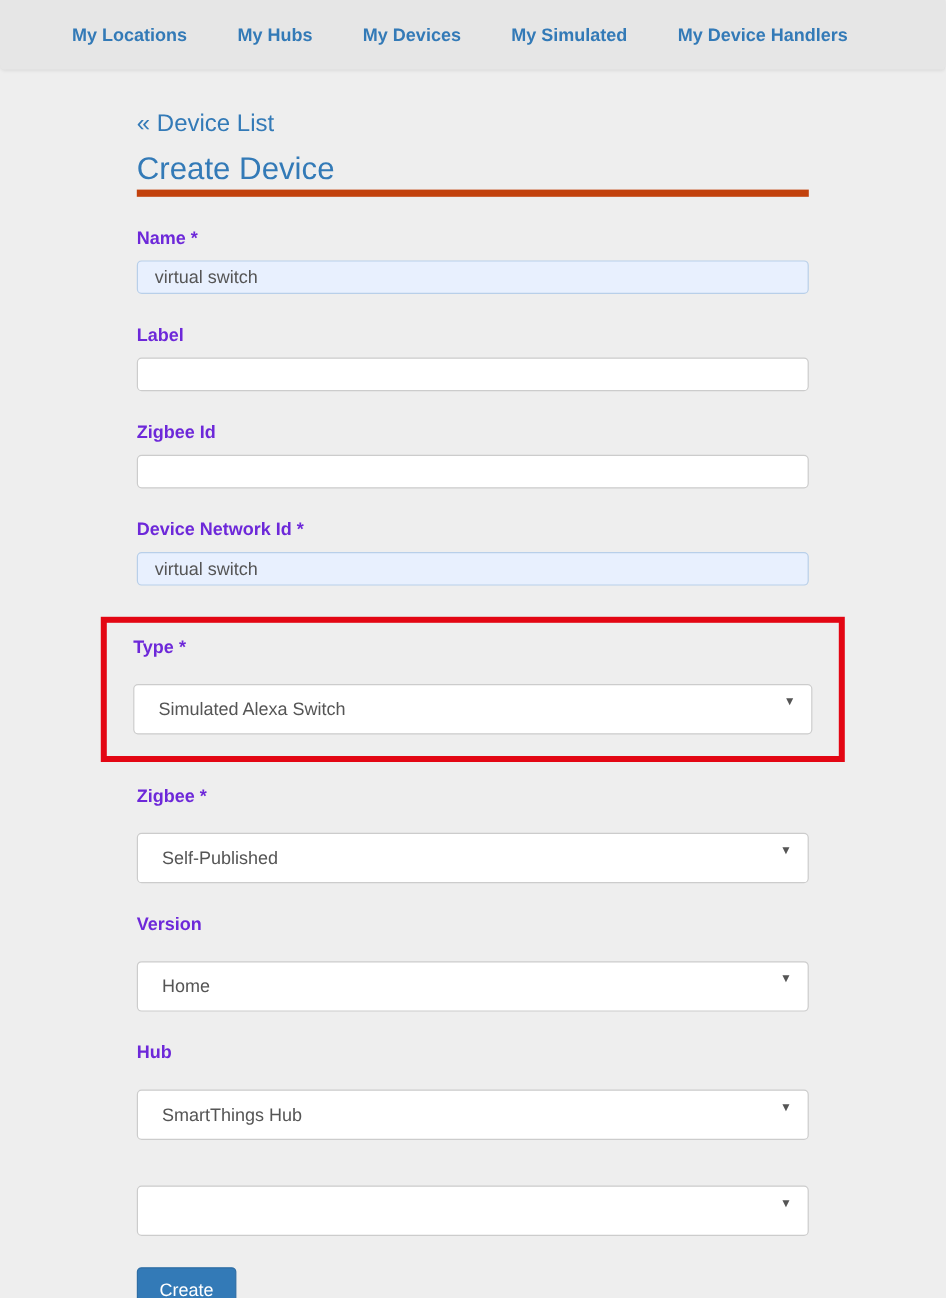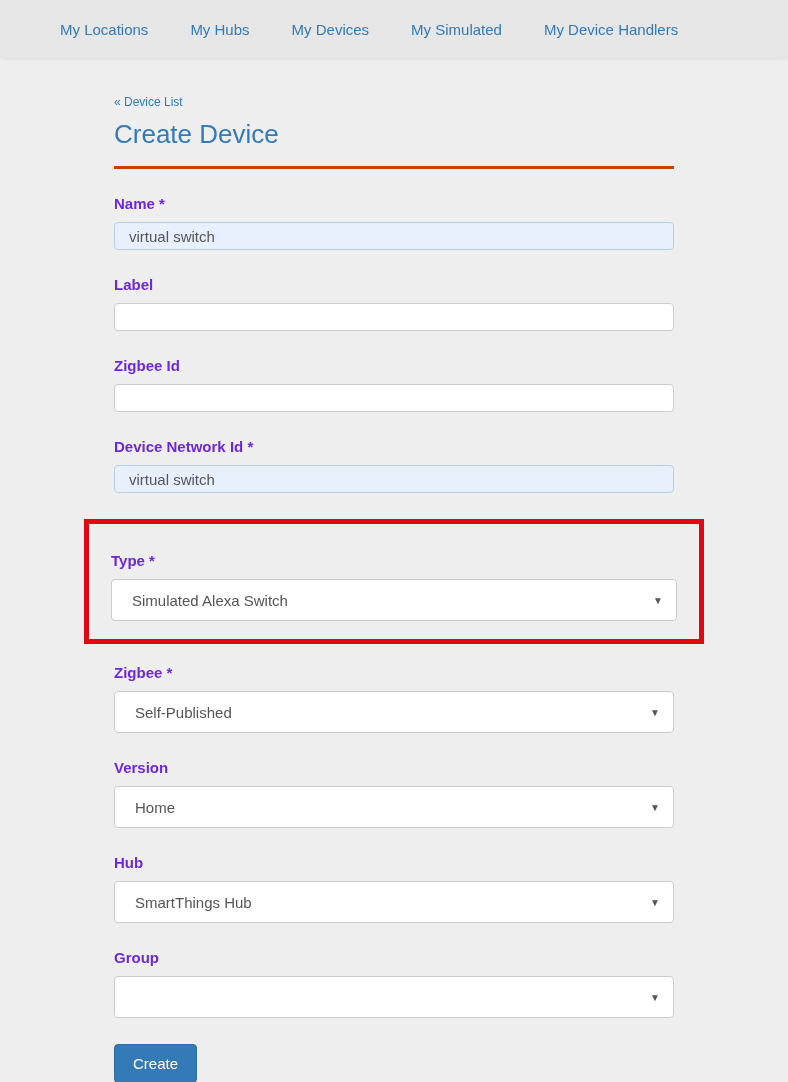--- a/index.html
+++ b/index.html
@@ -22,39 +22,40 @@
       padding: 0 0 0 60px;
       border-radius: 0 0 4px 4px;
       box-shadow: 0 1px 3px rgba(0,0,0,0.08);
     }
     .nav-item {
       color: #337ab7;
       font-size: 15px;
       margin-right: 42px;
       cursor: pointer;
       white-space: nowrap;
+      font-weight: bold;
     }
     .container {
       max-width: 560px;
       margin: 34px auto 0 auto;
       padding: 0 0 0 0;
     }
     .back-link {
       color: #337ab7;
-      font-size: 12px;
+      font-size: 20px;
       cursor: pointer;
       display: inline-block;
       margin-bottom: 10px;
     }
     .page-title {
       color: #337ab7;
       font-size: 26px;
       font-weight: 400;
-      padding-bottom: 16px;
-      border-bottom: 3px solid #c2410c;
+      padding-bottom: 2px;
+      border-bottom: 6px solid #c2410c;
       margin-bottom: 26px;
     }
     .form-group {
       margin-bottom: 26px;
     }
     .form-label {
       font-weight: 700;
       color: #6d28d9;
       font-size: 15px;
       display: block;
@@ -84,33 +85,34 @@
       padding: 8px 32px 8px 20px;
       font-size: 15px;
       color: #555;
       background: #fff;
       border: 1px solid #ccc;
       border-radius: 4px;
       appearance: none;
       -webkit-appearance: none;
       cursor: pointer;
       text-align: left;
+      margin-top: 12px;
     }
     .select-caret {
       position: absolute;
       right: 14px;
       top: 50%;
       transform: translateY(-50%);
       font-size: 10px;
       color: #555;
       pointer-events: none;
     }
     .highlight-box {
       border: 5px solid #e30613;
-      padding: 28px 22px 18px 22px;
+      padding: 12px 22px 18px 22px;
       margin: 0 -30px 20px -30px;
     }
     .highlight-box .form-group {
       margin-bottom: 0;
     }
     .btn-primary {
       background: #337ab7;
       color: #fff;
       border: 1px solid #2e6da4;
       border-radius: 4px;
@@ -184,21 +186,20 @@
 
   <div class="form-group">
     <label class="form-label">Hub</label>
     <div class="select-wrapper">
       <button type="button" class="select-control">SmartThings Hub</button>
       <span class="select-caret">▼</span>
     </div>
   </div>
 
   <div class="form-group">
-    <label class="form-label">Group</label>
     <div class="select-wrapper">
       <button type="button" class="select-control"></button>
       <span class="select-caret">▼</span>
     </div>
   </div>
 
   <button class="btn-primary">Create</button>
 
 </div>
 

